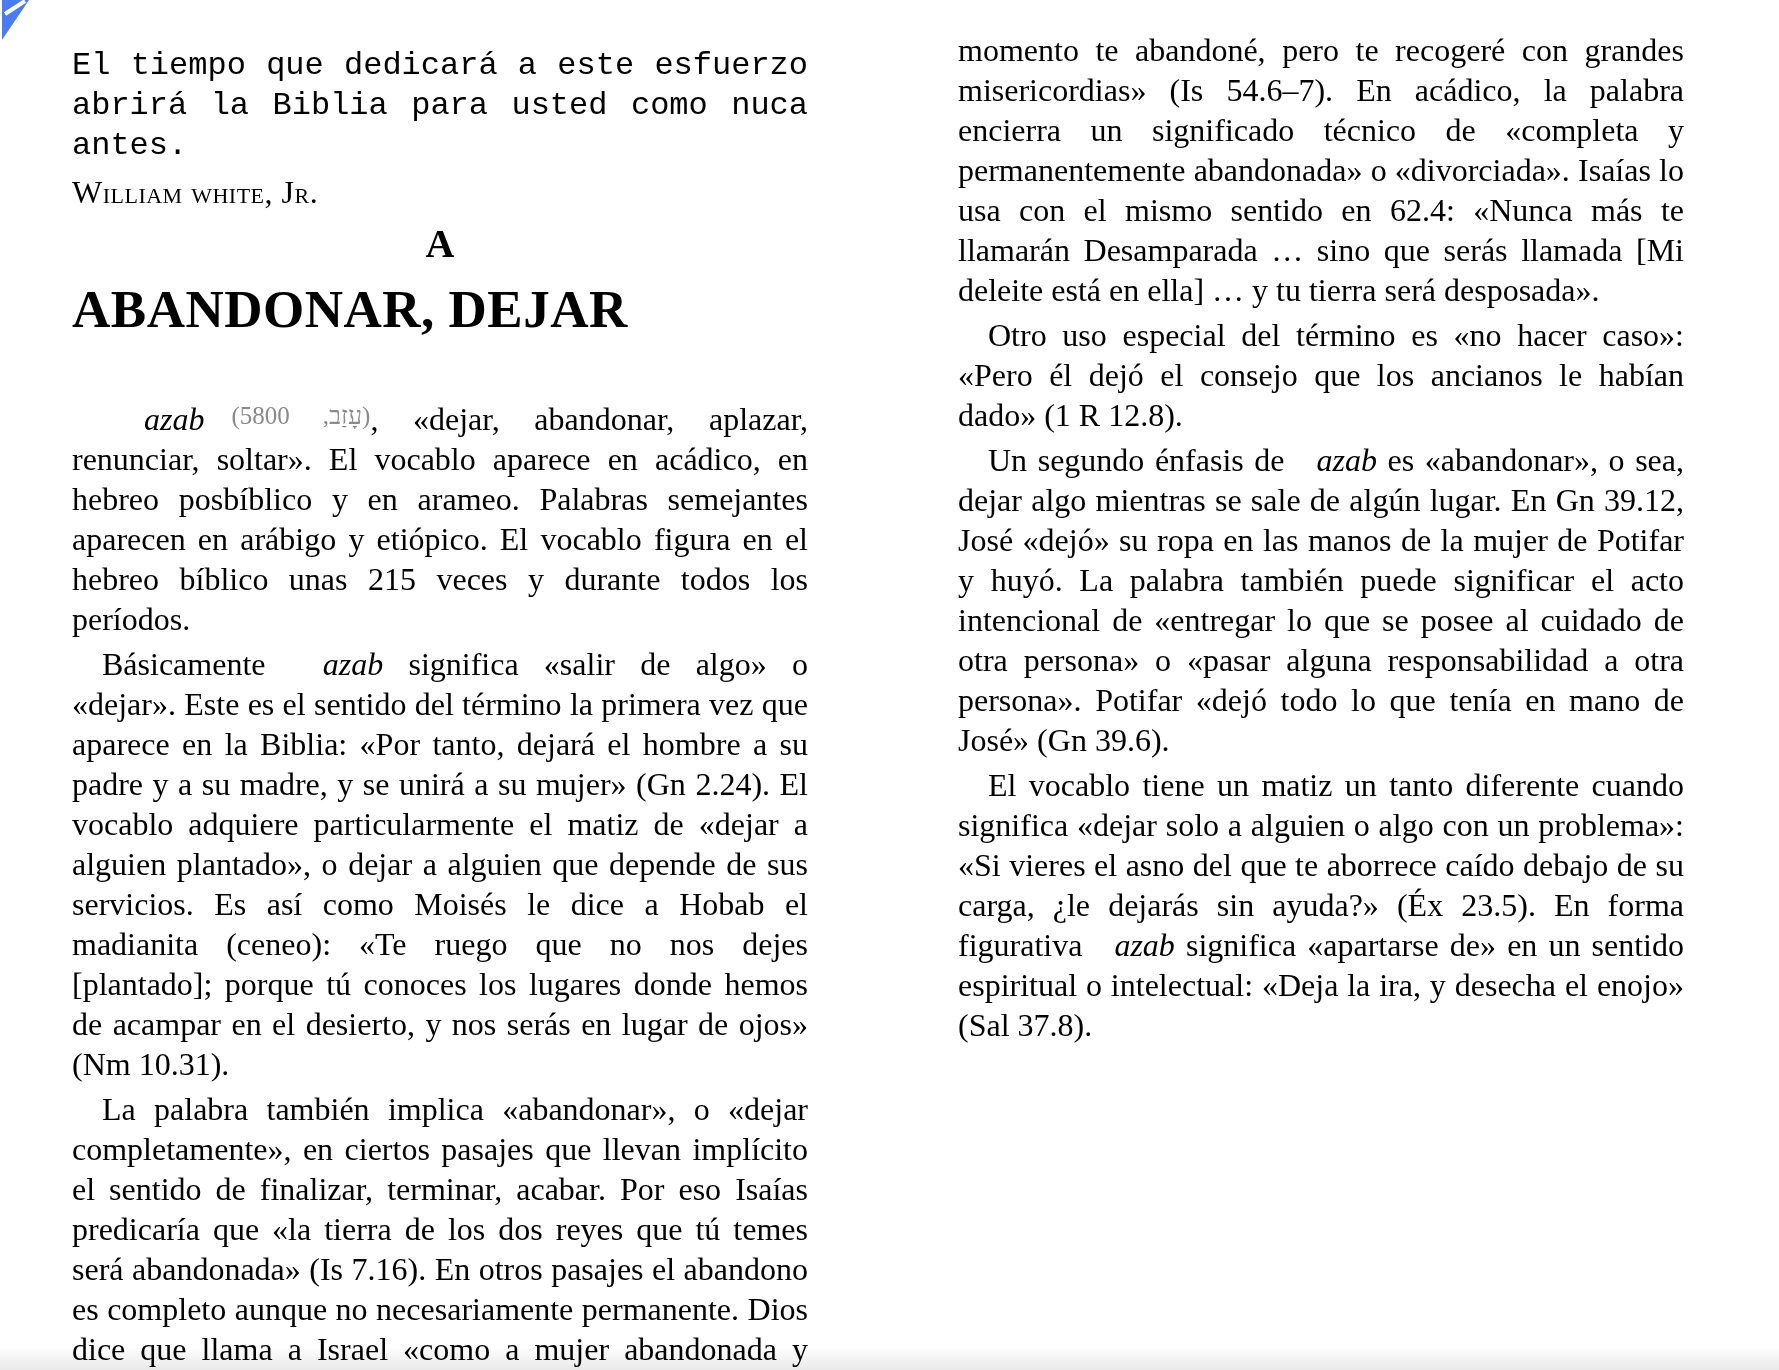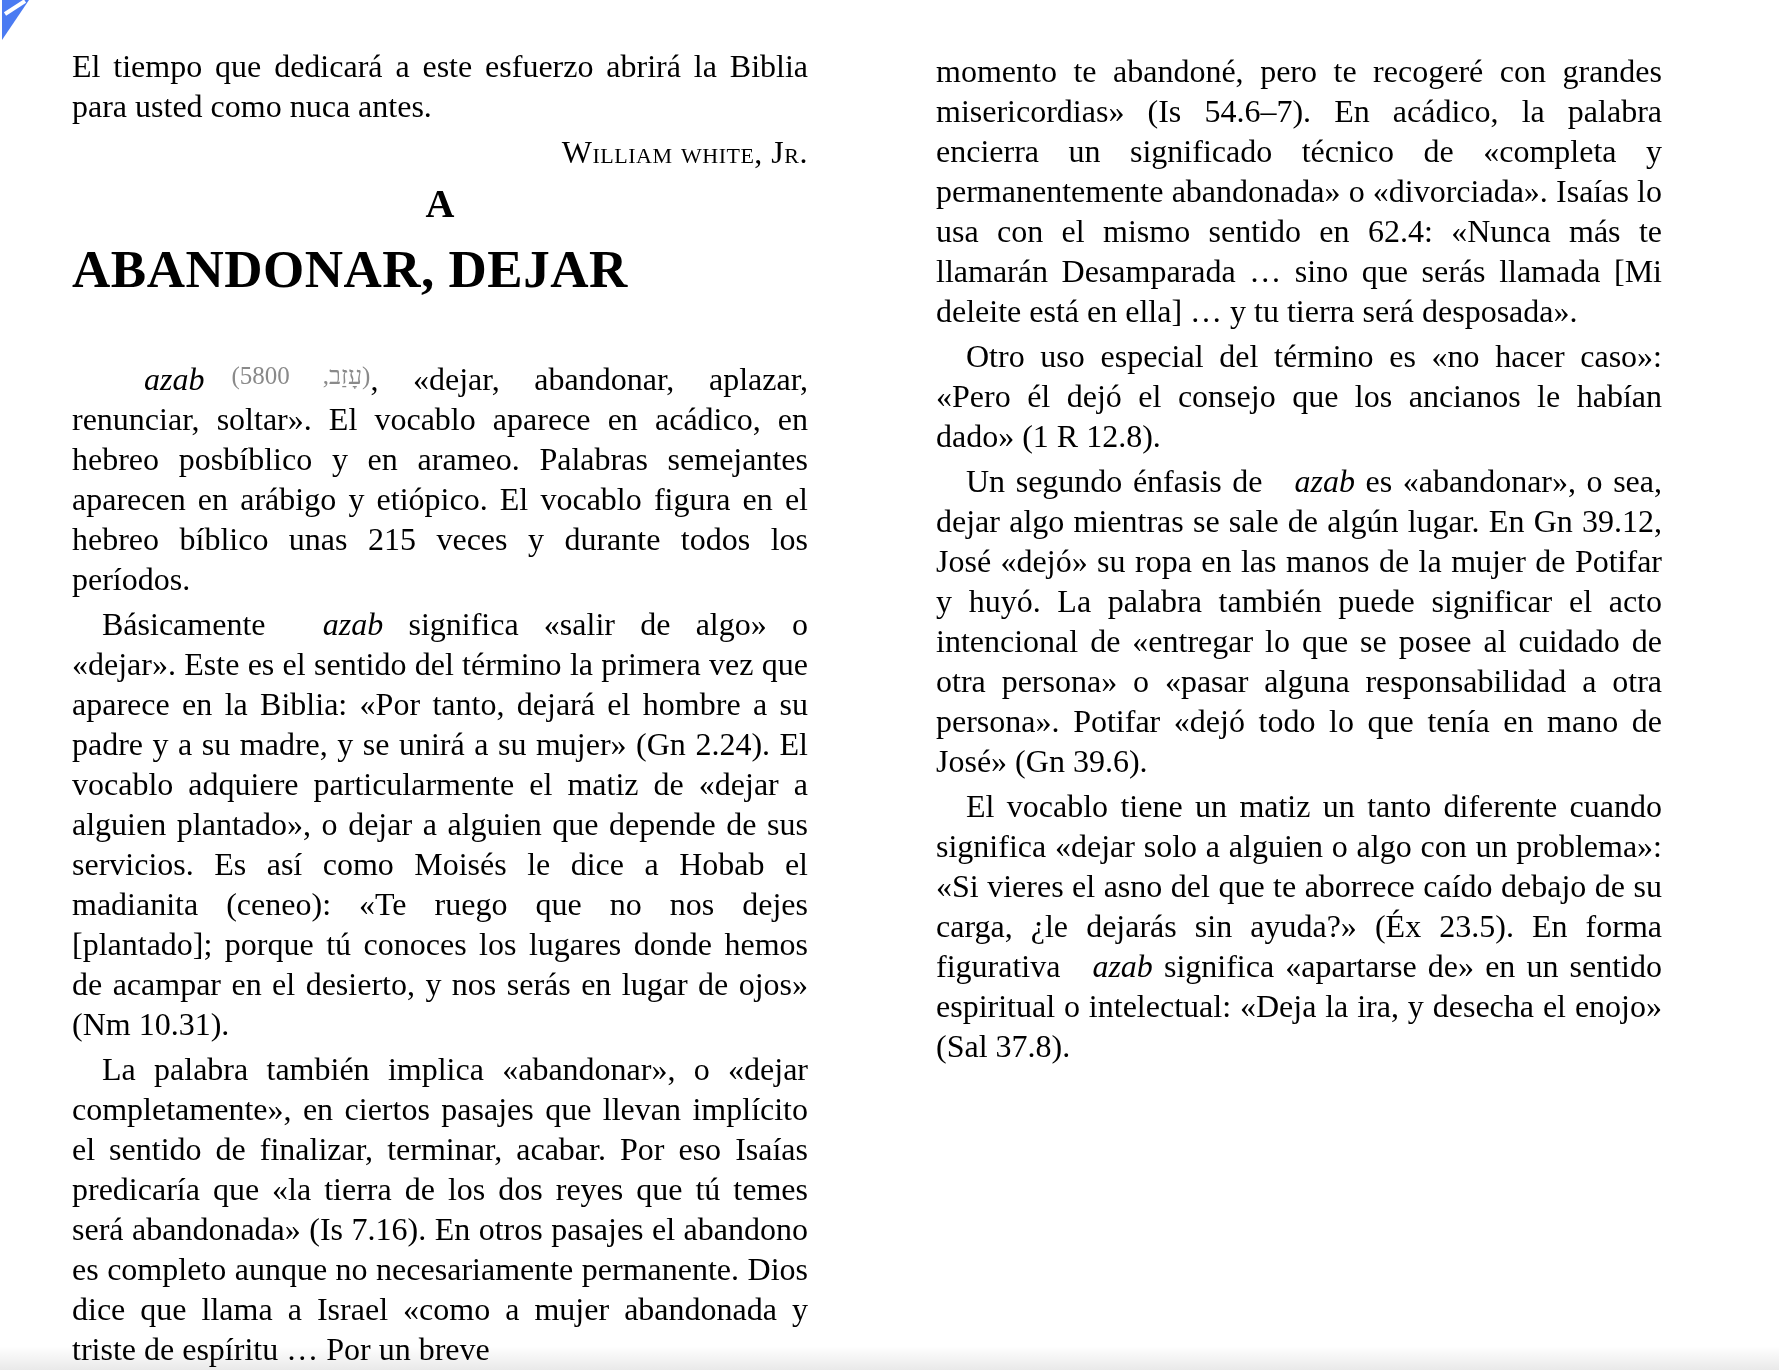--- a/index.html
+++ b/index.html
@@ -27,26 +27,25 @@
   }
   .col {
     position: absolute;
     top: 0;
     font-size: 32px;
     line-height: 40px;
     text-align: justify;
     hyphens: none;
   }
   .col-left  { left: 72px;  width: 736px; padding-top: 46px; }
-  .col-right { left: 936px; width: 726px; padding-top: 46px; }
+  .col-right { left: 958px; width: 726px; padding-top: 25px; }
 
   p { margin: 0; }
-  .intro { text-indent: 0; }
+  .intro { text-indent: 0; font-family: Liberation Mono, monospace; }
   .signature {
-    text-align: right;
     font-variant: small-caps;
     letter-spacing: 0.5px;
     margin-top: 6px;
   }
   .letter-heading {
     text-align: center;
     font-size: 40px;
     line-height: 56px;
     font-weight: bold;
     margin: 4px 0 0 0;

